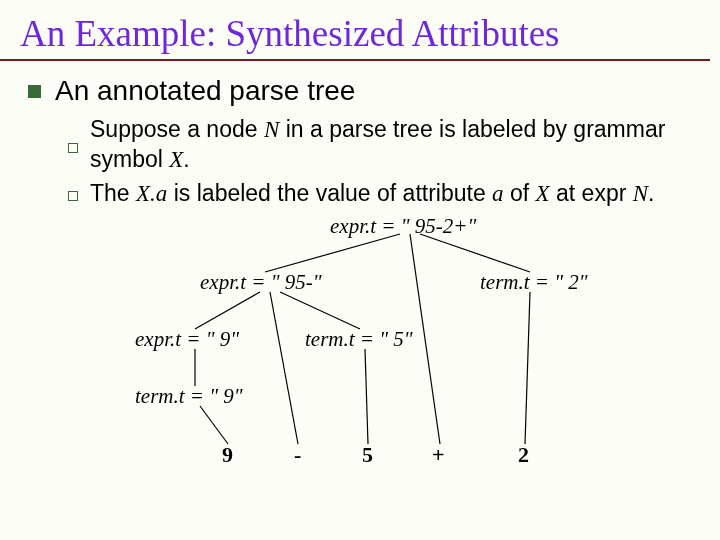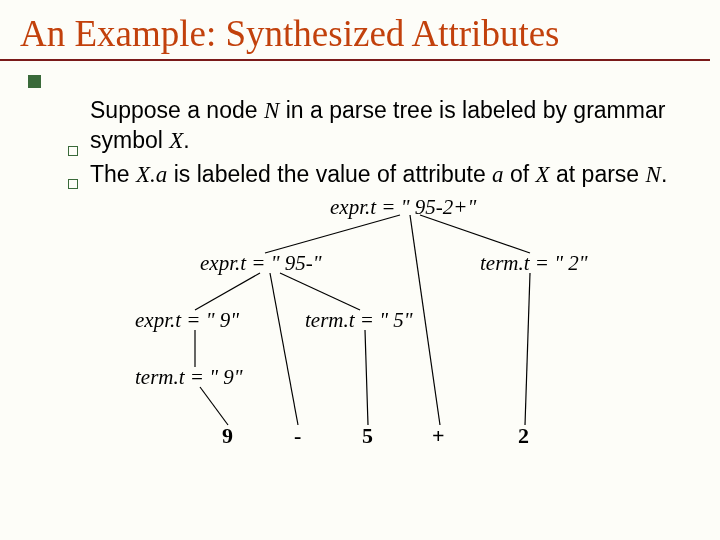--- a/index.html
+++ b/index.html
@@ -8,21 +8,21 @@
     height: 540px;
     background: #fdfdf8;
     font-family: Arial, sans-serif;
     color: #000;
     position: relative;
     overflow: hidden;
   }
   .title {
     font-family: "Times New Roman", Times, serif;
     font-size: 37px;
-    color: #c2410c;
+    color: #6d28d9;
     padding: 12px 0 4px 20px;
     border-bottom: 2px solid #7a1a1a;
     margin: 0 10px 0 0;
   }
   .body {
     padding: 14px 28px 0 28px;
   }
   .bullet-row {
     display: flex;
     align-items: center;
@@ -42,21 +42,21 @@
     margin-right: 12px;
     flex: none;
     margin-top: 6px;
     box-sizing: border-box;
   }
   .h1 {
     font-size: 28px;
   }
   .sub {
     display: flex;
-    align-items: flex-end;
+    align-items: center;
     margin-left: 40px;
     margin-bottom: 4px;
   }
   .subtext {
     font-size: 23px;
     line-height: 1.25;
   }
   .it { font-family: "Times New Roman", Times, serif; font-style: italic; }
   .tree {
     position: relative;
@@ -88,33 +88,34 @@
 </style>
 </head>
 <body>
 
 <div class="title">An Example: Synthesized Attributes</div>
 
 <div class="body">
 
   <div class="bullet-row">
     <div class="sq"></div>
+    <div class="h1">An annotated parse tree</div>
   </div>
 
   <div class="sub">
     <div class="sq-sm"></div>
     <div class="subtext">
       <span>Suppose a node </span><span class="it">N</span><span> in a parse tree is labeled by grammar symbol </span><span class="it">X</span><span>.</span>
     </div>
   </div>
 
   <div class="sub">
     <div class="sq-sm"></div>
     <div class="subtext">
-      <span>The </span><span class="it">X.a</span><span> is labeled the value of attribute </span><span class="it">a</span><span> of </span><span class="it">X</span><span> at parse </span><span class="it">N</span><span>.</span>
+      <span>The </span><span class="it">X.a</span><span> is labeled the value of attribute </span><span class="it">a</span><span> of </span><span class="it">X</span><span> at expr </span><span class="it">N</span><span>.</span>
     </div>
   </div>
 
   <div class="tree">
     <svg class="lines">
 
       <line x1="320" y1="20" x2="185" y2="58"></line>
       <line x1="330" y1="20" x2="360" y2="230"></line>
       <line x1="340" y1="20" x2="450" y2="58"></line>
 

